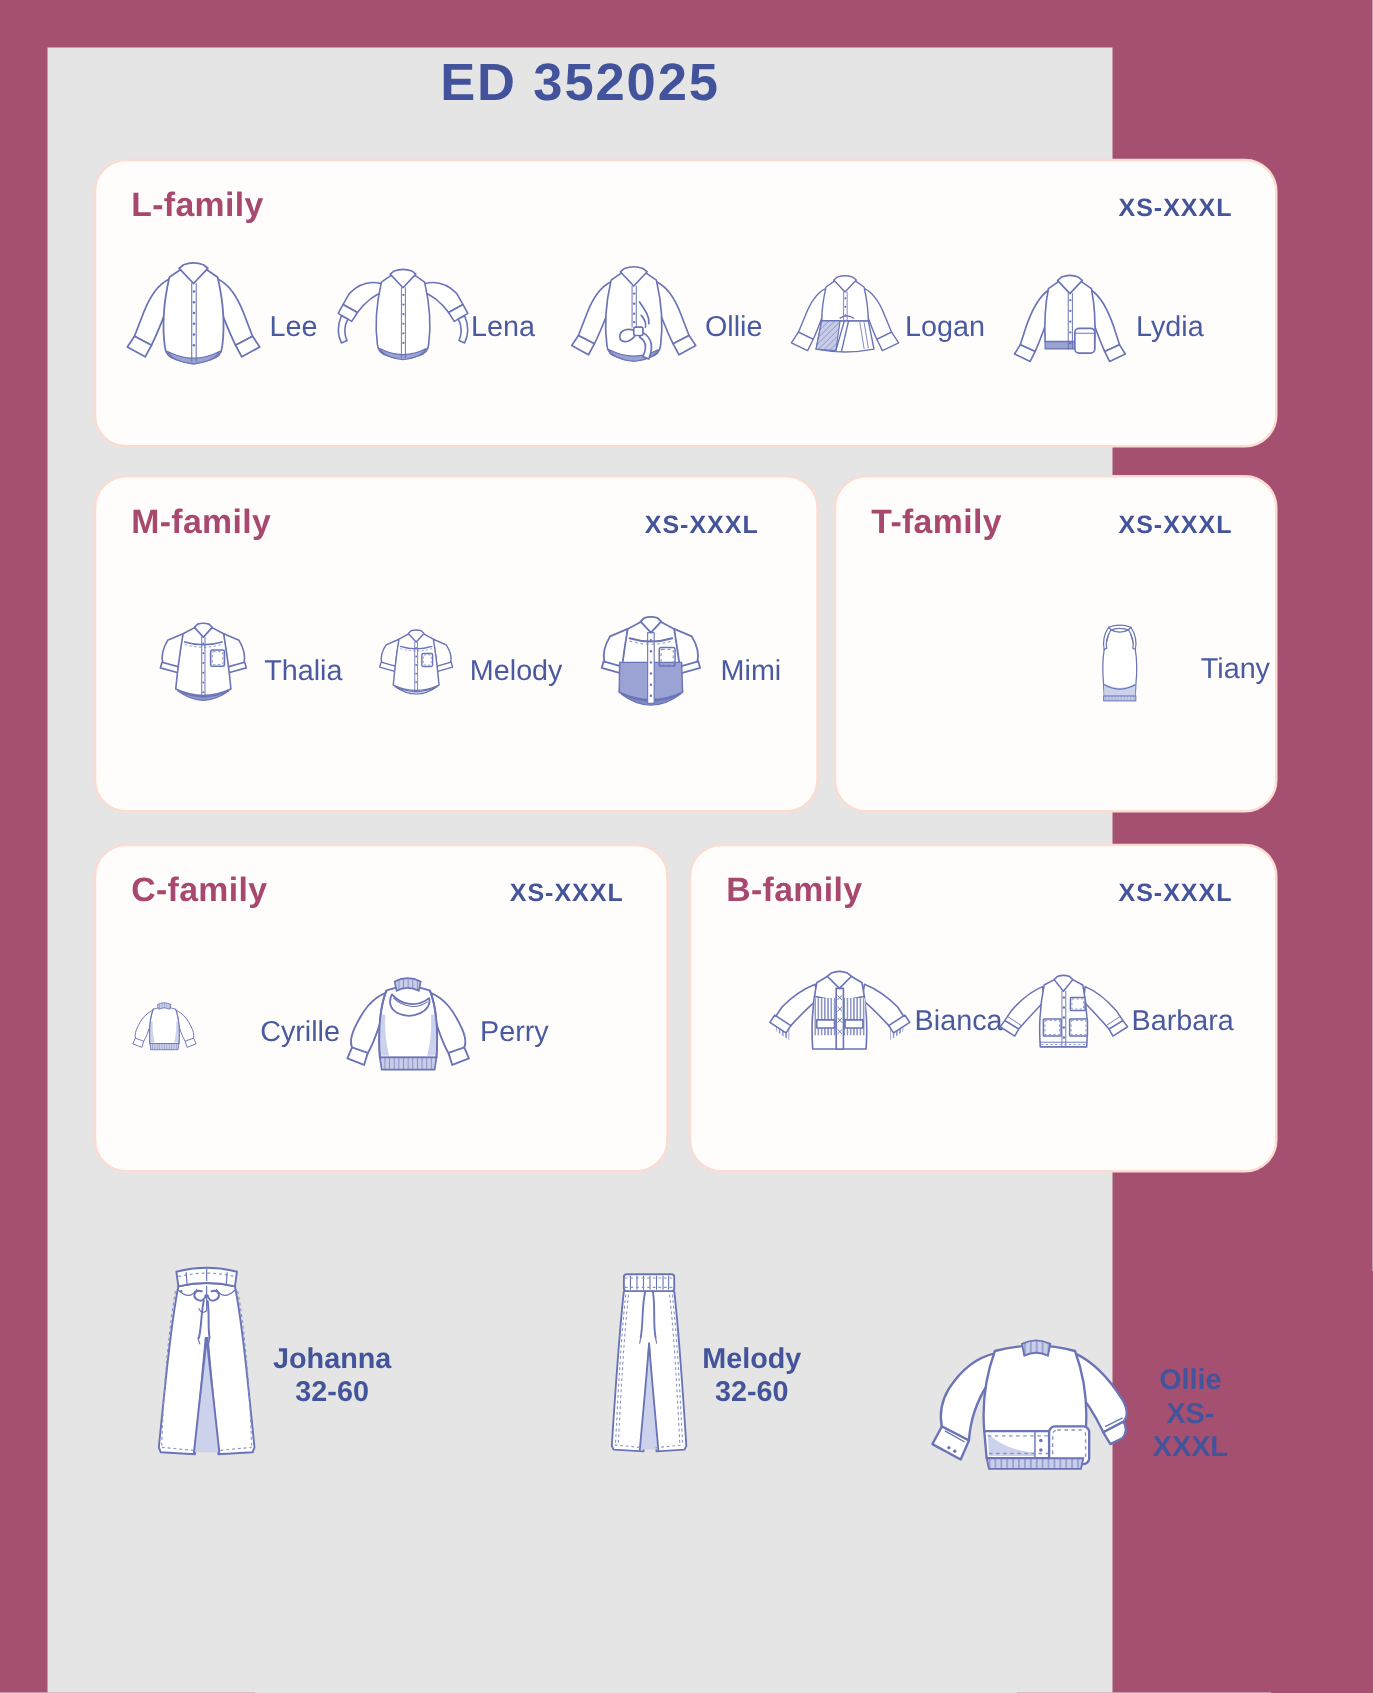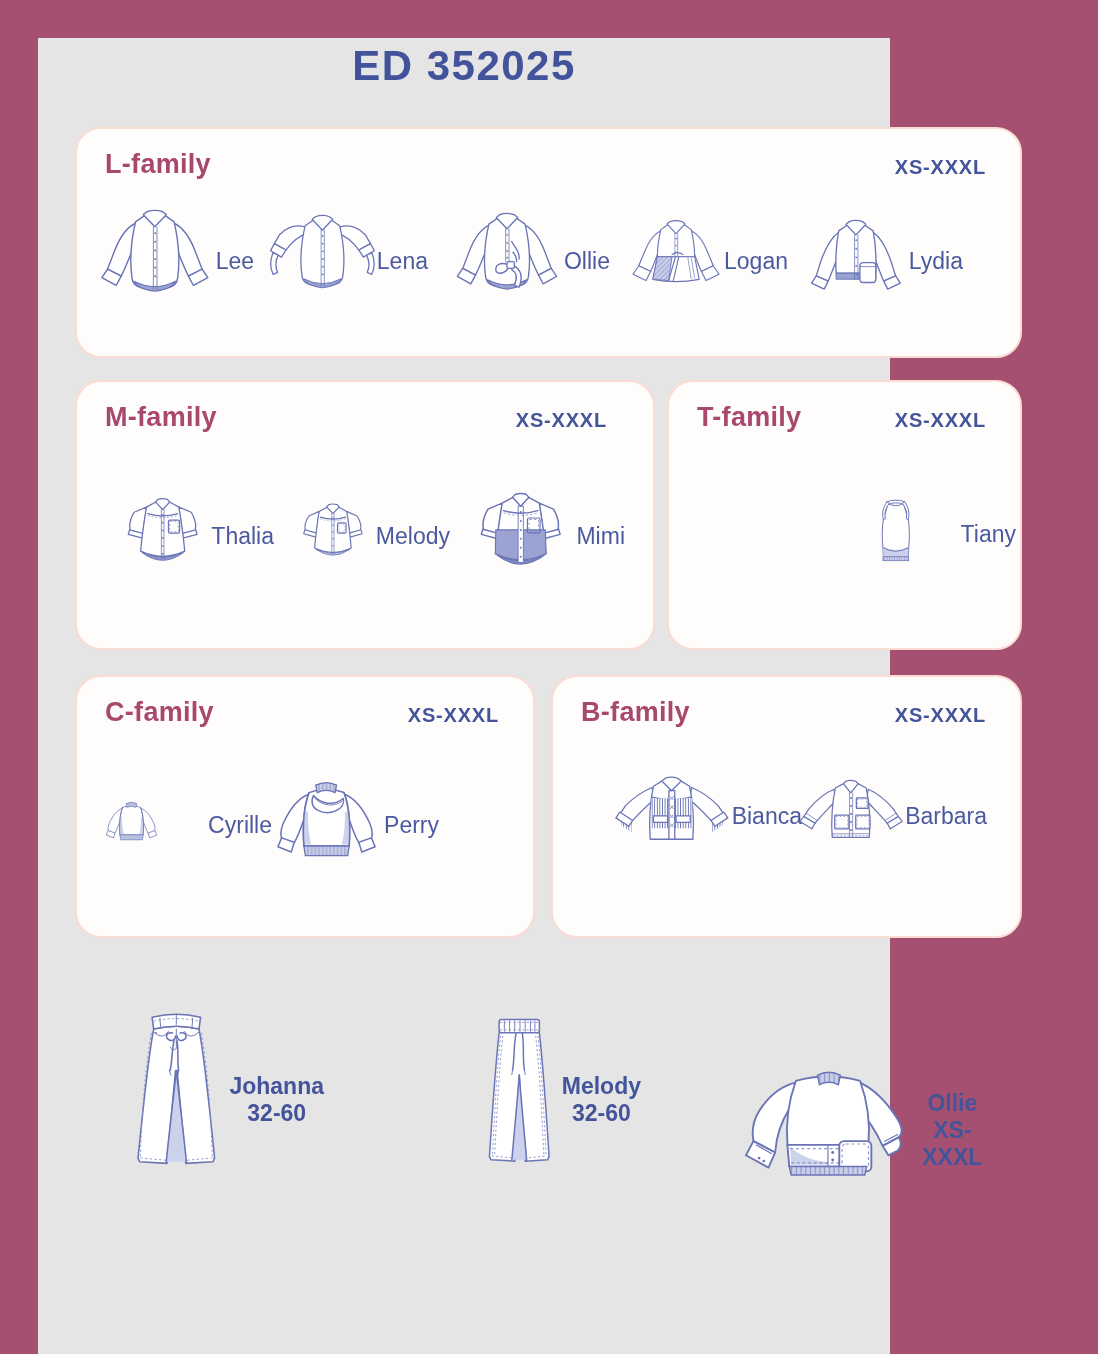--- a/index.html
+++ b/index.html
@@ -395,21 +395,21 @@
         <rect class="st" x="63" y="60" width="19" height="18"></rect>
         <rect class="fw" x="95" y="58" width="23" height="22" rx="1"></rect>
         <rect class="st" x="97" y="60" width="19" height="18"></rect>
         <path class="thin" d="M57,88 L117,88"></path>
         <path class="st" d="M58,91 L116,91"></path>
       </svg>
       <figcaption class="gname">Barbara</figcaption>
     </figure>
   </section>
 
-  <figure class="gar" style="left:86px; top:948px; width:200px;align-items:center;">
+  <figure class="gar" style="left:75px; top:948px; width:200px;align-items:center;">
     <svg width="200" height="222" viewBox="0 0 135 228">
       <path class="fw" d="M38,27 C31,62 25,122 18,192 L20,197 L55,199 C59,152 63,115 66,80 L68,80 C71,115 75,152 79,199 L114,197 L116,192 C109,122 103,62 96,27 Q67,20 38,27 Z"></path>
       <path class="fl" d="M67,78 C63,118 58,158 53,197 L81,197 C76,158 71,118 67,78 Z"></path>
       <path class="ol" d="M67,80 C63,118 58,158 54,198 M67,80 C71,118 76,158 80,198"></path>
       <path class="st" d="M35,32 C29,66 23,124 21,190 M99,32 C105,66 111,124 113,190"></path>
       <path class="st" d="M21,192 L53,195 M81,195 L113,192"></path>
       <path class="fw" d="M36,12 Q67,4 98,12 L96,27 Q67,20 38,27 Z"></path>
       <path class="st" d="M38,17 Q67,10 96,17"></path>
       <path class="thin" d="M46,13 L47,26 M67,9 L67,21 M88,13 L87,26"></path>
       <path class="thin" d="M67,27 L67,52 Q62,56 59,50"></path>

